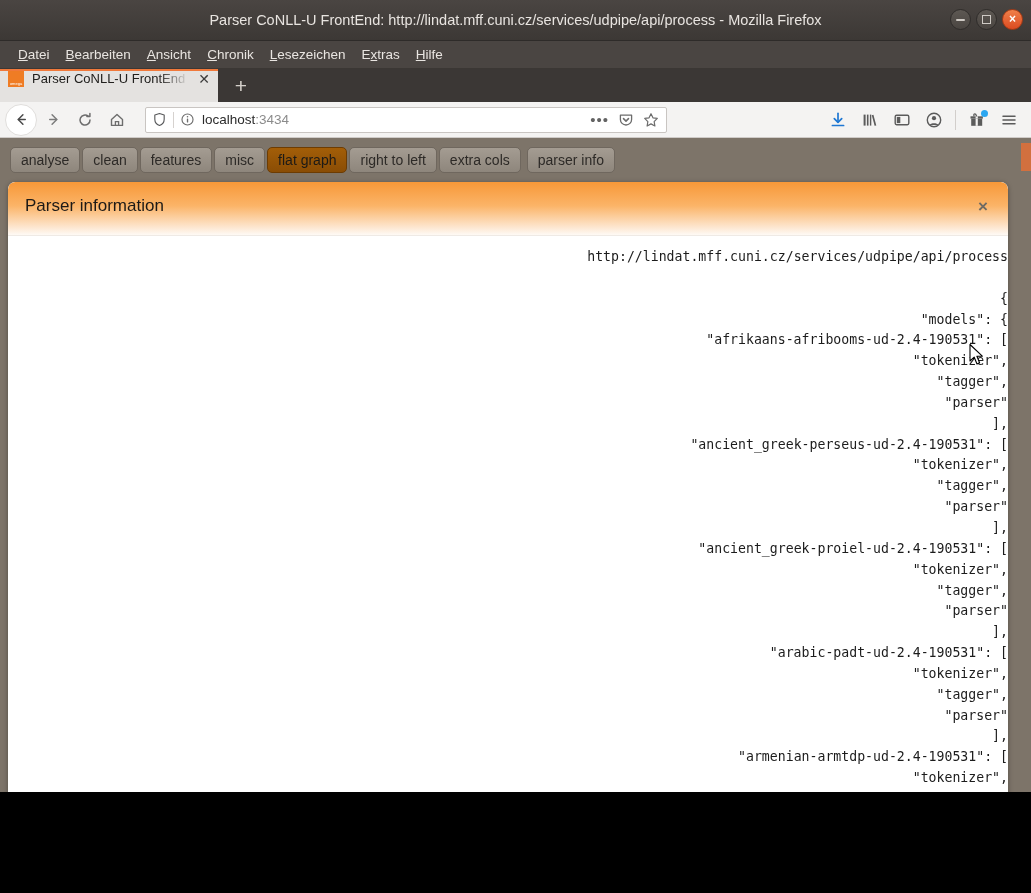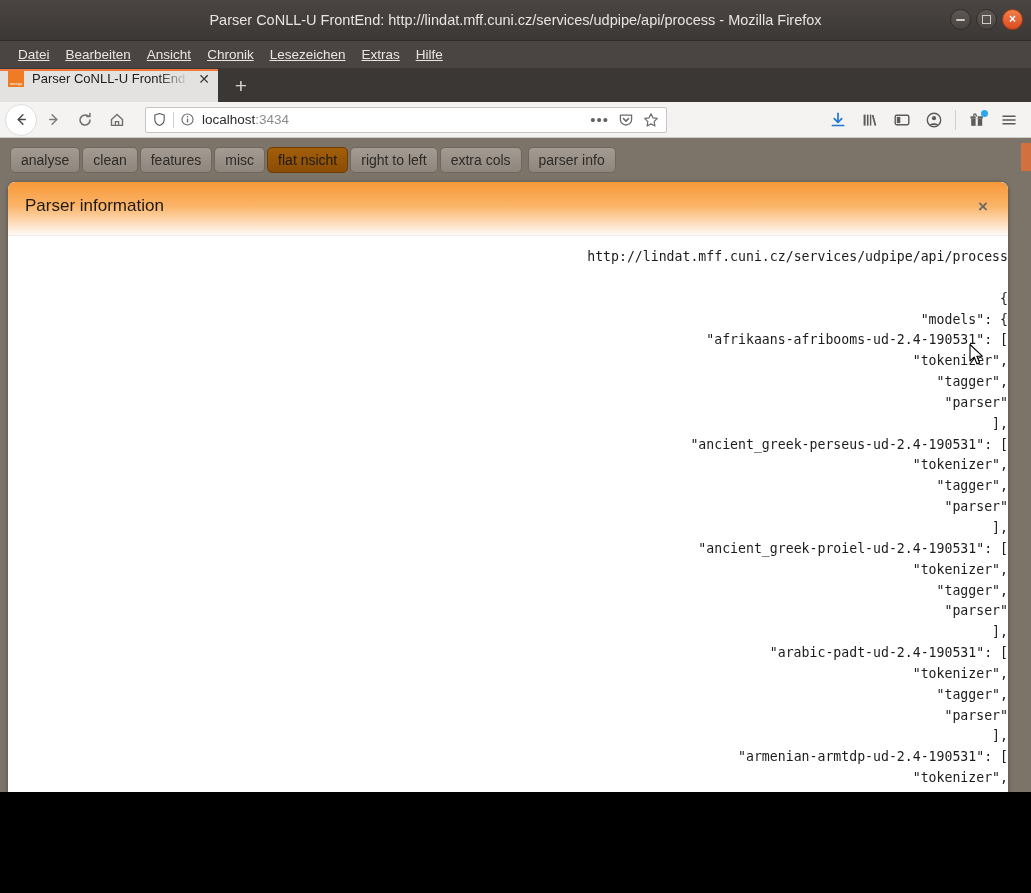--- a/index.html
+++ b/index.html
@@ -62,21 +62,20 @@
     background: #4a4542;
     display: flex; align-items: center;
     padding-left: 10px;
     border-bottom: 1px solid #3b3734;
   }
   .menuitem {
     color: #e9e5e1;
     font-size: 13.5px;
     padding: 0 8px;
     white-space: nowrap;
-    text-decoration: underline;
   }
   .menuitem u { text-decoration: underline; }
 
   
   .tabstrip {
     position: absolute; left: 0; top: 69px;
     width: 1031px; height: 33px;
     background: #3b3735;
   }
   .tab {
@@ -417,21 +416,21 @@
       </div>
     </div>
   </div>
 
   <div class="page">
     <div class="btnbar">
       <div class="pbtn">analyse</div>
       <div class="pbtn">clean</div>
       <div class="pbtn">features</div>
       <div class="pbtn">misc</div>
-      <div class="pbtn active">flat nsicht</div>
+      <div class="pbtn active">flat graph</div>
       <div class="pbtn">right to left</div>
       <div class="pbtn">extra cols</div>
       <div class="pbtn gap">parser info</div>
     </div>
     <div class="page-scrollbar">
       <div class="thumb"></div>
     </div>
   </div>
 
   <div class="modal">

